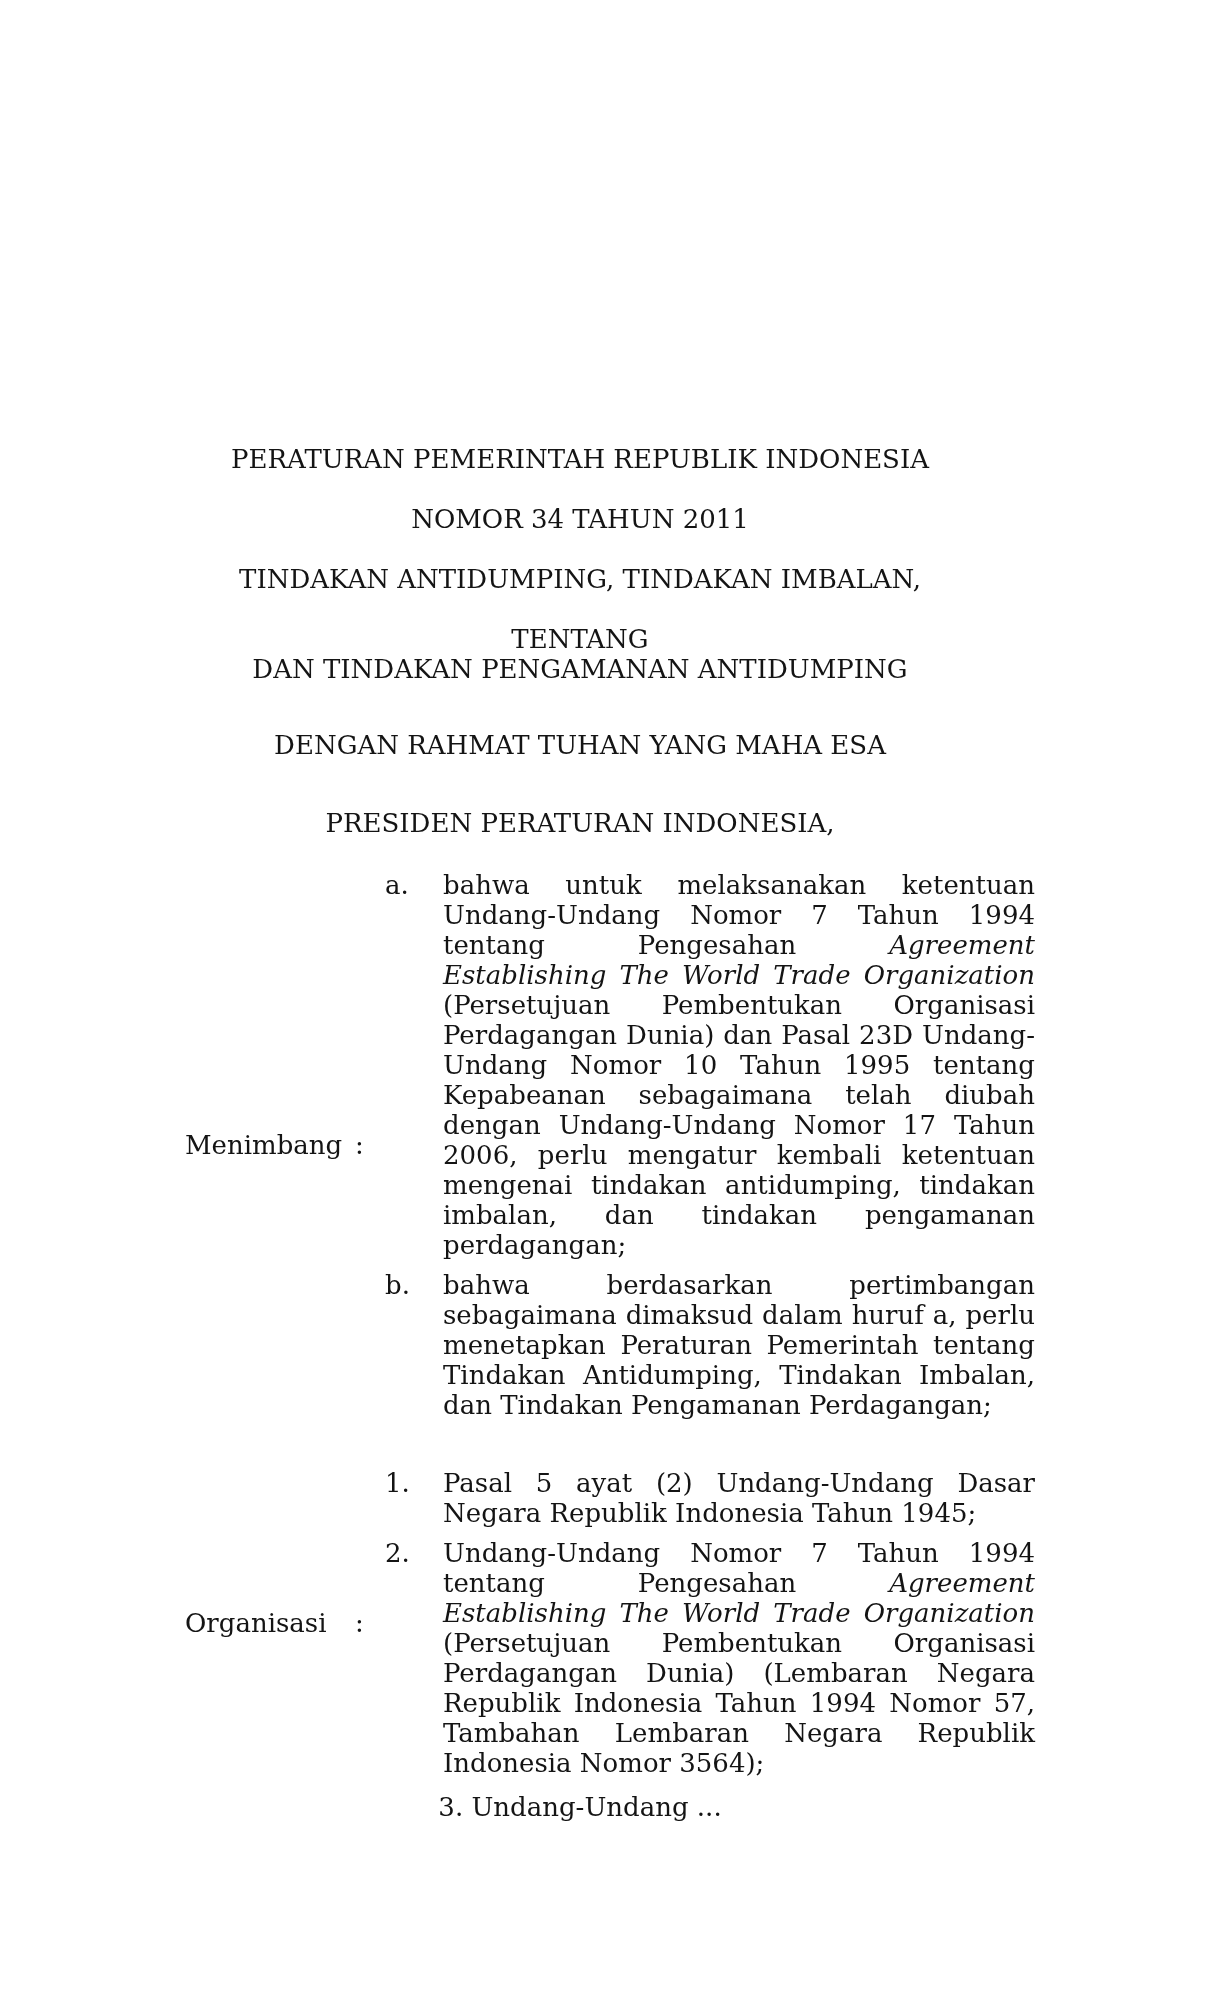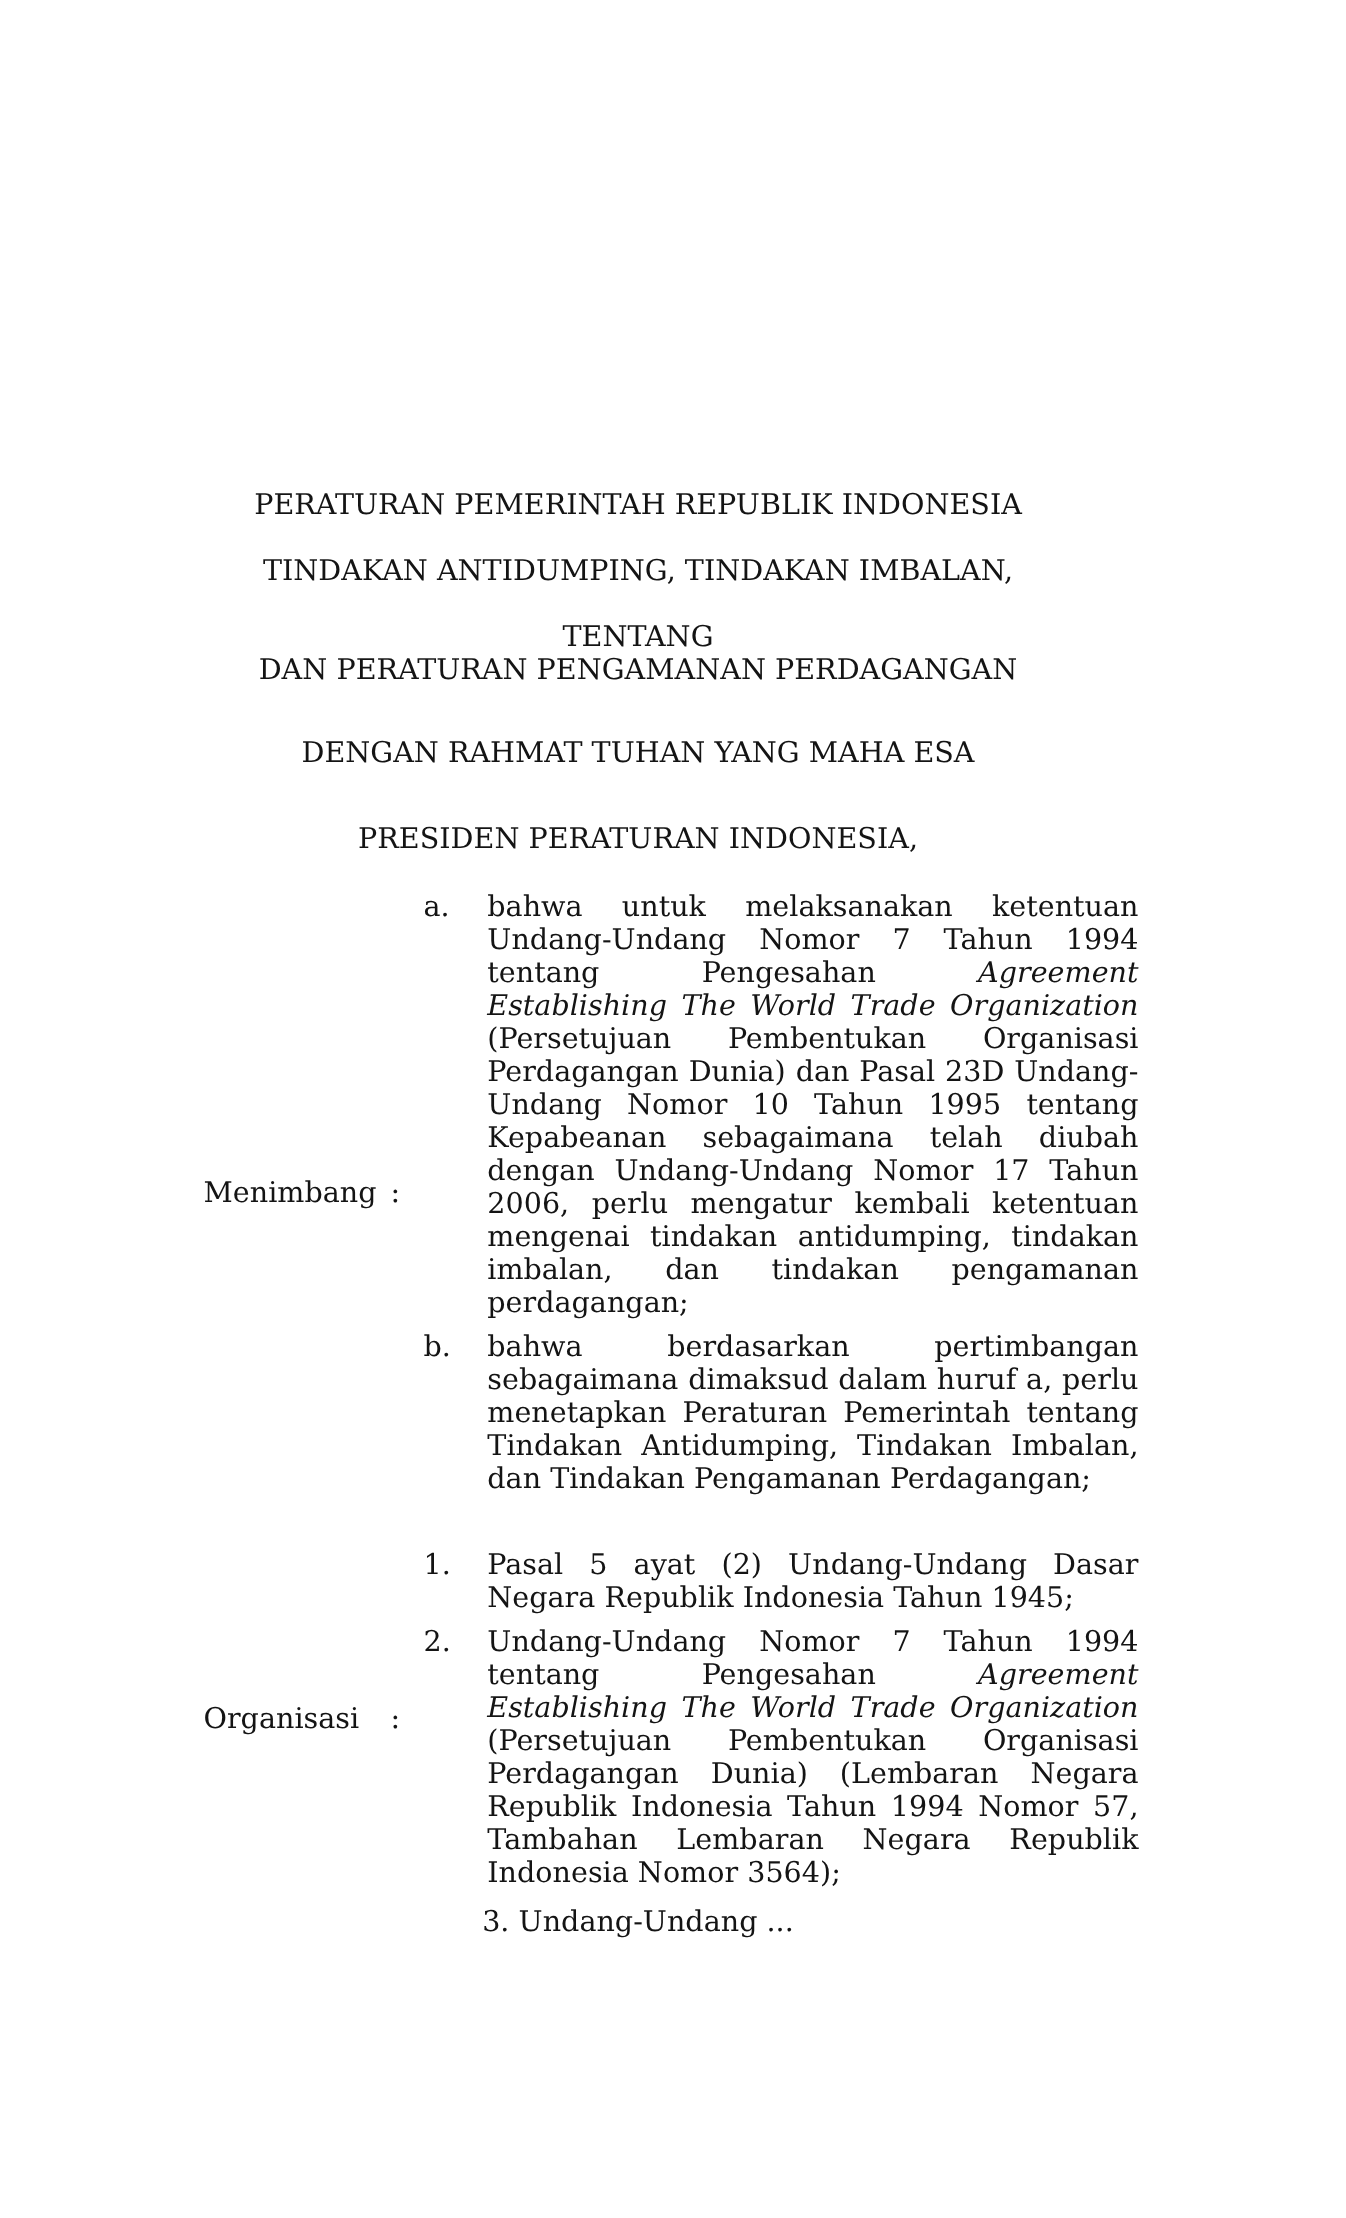--- a/index.html
+++ b/index.html
@@ -57,23 +57,24 @@
   }
 </style>
 </head>
 <body>
 
 <div class="page">
   <div class="content">
 
     <div class="heading">
       <div class="h-line first">PERATURAN PEMERINTAH REPUBLIK INDONESIA</div>
+      <div class="h-line">NOMOR 34 TAHUN 2011</div>
       <div class="h-line">TINDAKAN ANTIDUMPING, TINDAKAN IMBALAN,</div>
       <div class="h-line">TENTANG</div>
-      <div class="h-line tight">DAN PERATURAN PENGAMANAN PERDAGANGAN</div>
+      <div class="h-line tight">DAN TINDAKAN PENGAMANAN ANTIDUMPING</div>
       <div class="h-line invocation">DENGAN RAHMAT TUHAN YANG MAHA ESA</div>
       <div class="h-line issuer">PRESIDEN PERATURAN INDONESIA,</div>
     </div>
 
     <div class="sections">
   <div class="section">
     <div class="section-label-cell">
       <div class="section-label">Menimbang</div>
       <div class="section-colon">:</div>
     </div>

